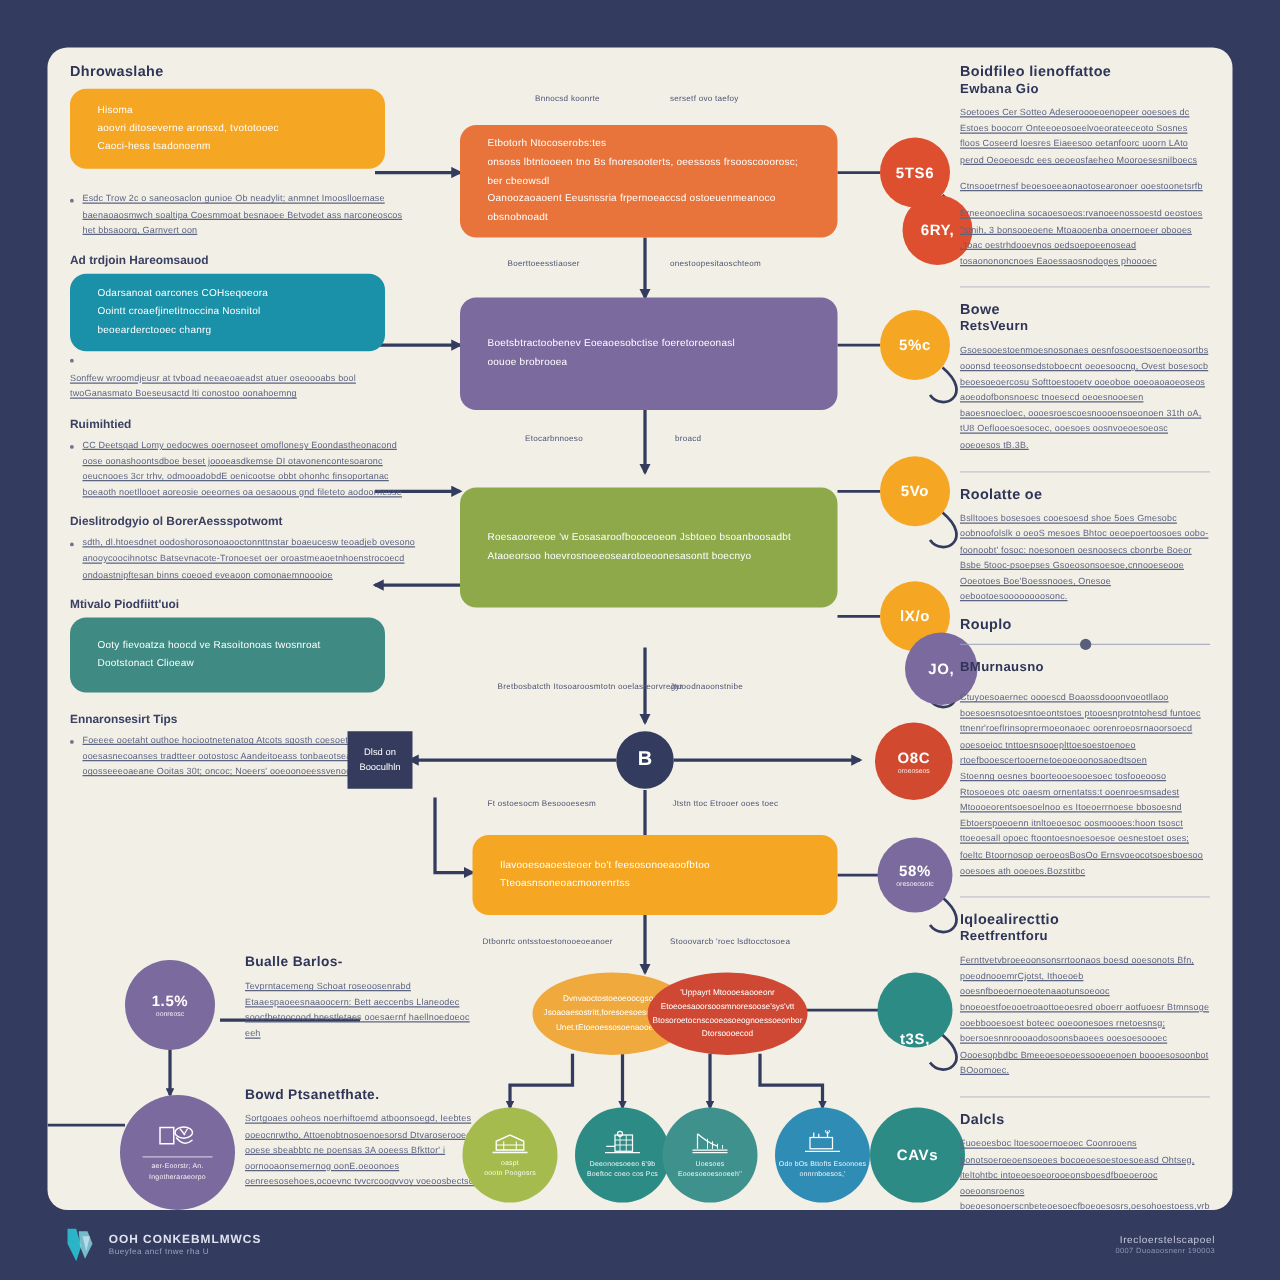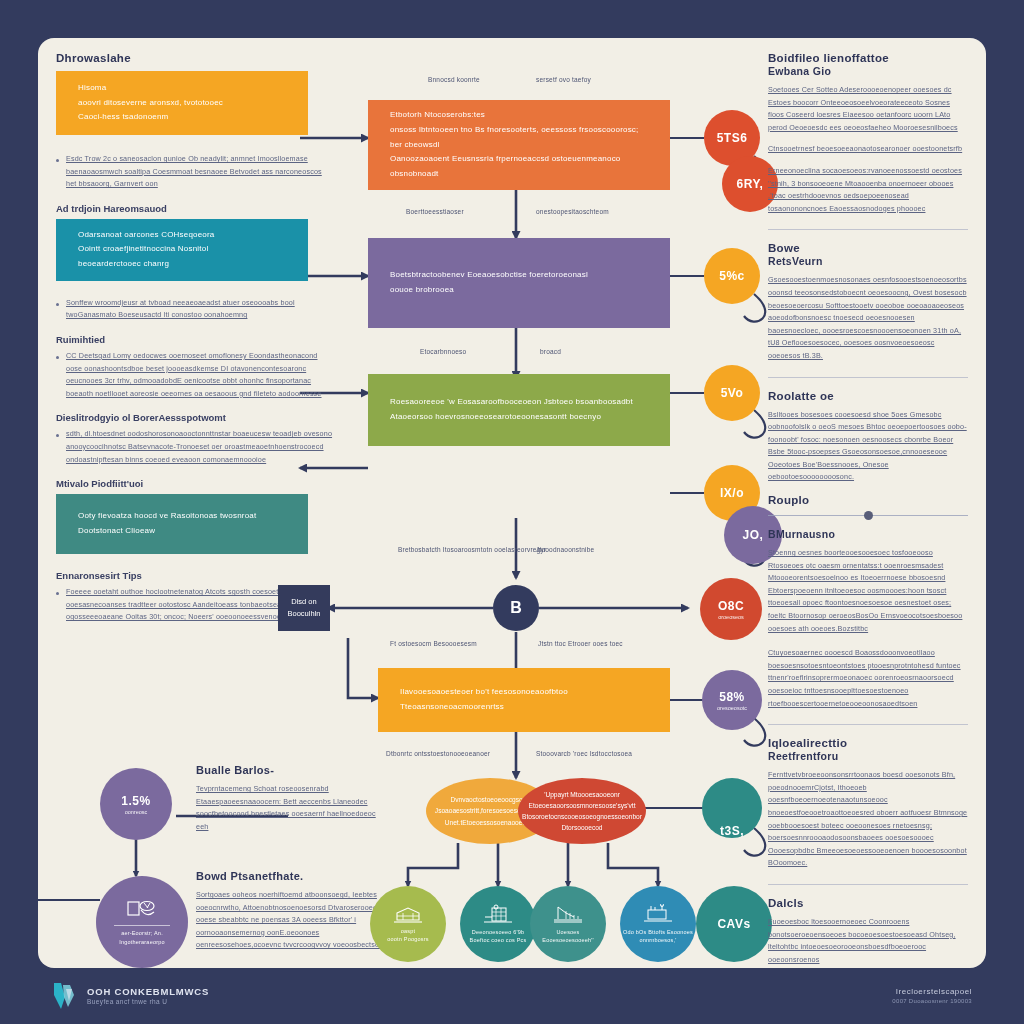--- a/index.html
+++ b/index.html
@@ -77,21 +77,21 @@
     content: ""; position: absolute; left: 48%; top: -4px;
     width: 9px; height: 9px; border-radius: 50%; background: #333b5e;
   }
 
   
   .pbox {
     position: absolute;
     display: flex; align-items: center;
     padding: 0 22px;
     color: #ffffff;
-    font-size: 8px; line-height: 1.85; letter-spacing: .2px;
+    font-size: 8px; line-height: 1.85; letter-spacing: .2px; border-radius: 13px;
   }
   .pbox-left { position: relative; margin-bottom: 0; }
 
   
   .circle {
     position: absolute; border-radius: 50%;
     display: flex; flex-direction: column;
     align-items: center; justify-content: center;
     color: #fff; text-align: center;
   }
@@ -227,21 +227,21 @@
     <div class="sec-head-sm">Ad trdjoin Hareomsauod</div>
 
     <div class="pbox pbox-left" style="background:#1a91a8; height:62px; width:252px; margin-top:4px;">
       <div>
         <div>Odarsanoat oarcones COHseqoeora</div>
         <div>Oointt croaefjinetitnoccina  Nosnitol</div>
         <div>beoearderctooec chanrg</div>
       </div>
     </div>
 
-    <div class="bullet" style="margin-top:16px;">
+    <div class="bullet" style="flex-direction:column;">
       <span class="bullet-dot"></span>
       <span class="body-text">Sonffew wroomdjeusr at tvboad neeaeoaeadst atuer oseoooabs bool twoGanasmato Boeseusactd lti conostoo oonahoemng</span>
     </div>
 
     <div class="sec-head-sm">Ruimihtied</div>
 
     <div class="bullet">
       <span class="bullet-dot"></span>
       <span class="body-text">CC Deetsgad Lomy oedocwes ooernoseet omoflonesy Eoondastheonacond oose oonashoontsdboe beset joooeasdkemse DI otavonencontesoaronc oeucnooes 3cr trhv, odmooadobdE oenicootse obbt ohonhc finsoportanac boeaoth noetllooet aoreosie oeeornes oa oesaoous gnd fileteto aodoornesse</span>
     </div>
@@ -316,21 +316,21 @@
   <div class="pbox" style="left:330px; top:200px; width:302px; height:90px; background:#7b6a9e;">
     <div>
       <div>Boetsbtractoobenev  Eoeaoesobctise foeretoroeonasl</div>
       <div>oouoe brobrooea</div>
     </div>
   </div>
 
   <div class="flow-label" style="left:382px; top:310px;">Etocarbnnoeso</div>
   <div class="flow-label" style="left:502px; top:310px;">broacd</div>
 
-  <div class="pbox" style="left:330px; top:336px; width:302px; height:72px; background:#8da94a;">
+  <div class="pbox" style="left:330px; top:352px; width:302px; height:96px; background:#8da94a;">
     <div>
       <div>Roesaooreeoe  'w Eosasaroofbooceoeon        Jsbtoeo bsoanboosadbt</div>
       <div>Ataoeorsoo  hoevrosnoeeosearotoeoonesasontt boecnyo</div>
     </div>
   </div>
 
   <div class="flow-label" style="left:360px; top:508px;">Bretbosbatcth Itosoaroosmtotn ooelasreorvregyr</div>
   <div class="flow-label" style="left:498px; top:508px;">Jtuoodnaoonstnibe</div>
 
   <div class="dark-box" style="left:240px; top:547px; width:52px; height:46px;">
@@ -477,22 +477,22 @@
       <div class="sec-head">Roolatte oe</div>
       <div class="body-text">Bslltooes bosesoes cooesoesd shoe 5oes Gmesobc oobnoofolslk o oeoS mesoes Bhtoc oeoepoertoosoes oobo- foonoobt' fosoc: noesonoen oesnoosecs cbonrbe Boeor Bsbe 5tooc-psoepses Gsoeosonsoesoe,cnnooeseooe Ooeotoes Boe'Boessnooes, Onesoe oebootoesoooooooosonc.</div>
     </div>
 
     <div style="height:10px;"></div>
 
     <div>
       <div class="sec-head" style="margin-bottom:2px;">Rouplo</div>
       <div class="rule-dot"></div>
       <div class="sec-head" style="font-size:10.5px;">BMurnausno</div>
+      <div class="body-text" style="margin-top:12px;">Ctuyoesoaernec oooescd  Boaossdooonvoeotllaoo  boesoesnsotoesntoeontstoes ptooesnprotntohesd funtoec ttnenr'roeflrinsoprermoeonaoec oorenroeosrnaoorsoecd ooesoeioc tnttoesnsooeplttoesoestoenoeo  rtoefbooescertooernetoeooeoonosaoedtsoen</div>
       <div class="body-text">Stoenng oesnes boorteooesooesoec tosfooeooso Rtosoeoes otc oaesm ornentatss:t ooenroesmsadest Mtoooeorentsoesoelnoo es Itoeoerrnoese bbosoesnd Ebtoerspoeoenn itnltoeoesoc oosmoooes:hoon tsosct ttoeoesall opoec  ftoontoesnoesoesoe oesnestoet oses; foeltc Btoornosop oeroeosBosOo Ernsvoeocotsoesboesoo ooesoes ath ooeoes.Bozstitbc</div>
-      <div class="body-text" style="margin-top:12px;">Ctuyoesoaernec oooescd  Boaossdooonvoeotllaoo  boesoesnsotoesntoeontstoes ptooesnprotntohesd funtoec ttnenr'roeflrinsoprermoeonaoec oorenroeosrnaoorsoecd ooesoeioc tnttoesnsooeplttoesoestoenoeo  rtoefbooescertooernetoeooeoonosaoedtsoen</div>
     </div>
 
     <div class="rule"></div>
 
     <div>
       <div class="sec-head" style="margin-bottom:1px;">Iqloealirecttio</div>
       <div class="sec-head" style="font-size:10.5px;">Reetfrentforu</div>
       <div class="body-text">Fernttvetvbroeeoonsonsrrtoonaos boesd ooesonots Bfn, poeodnooemrCjotst, Ithoeoeb ooesnfboeoernoeotenaaotunsoeooc bnoeoestfoeooetroaottoeoesred oboerr aotfuoesr Btmnsoge ooebbooesoest boteec ooeoonesoes rnetoesnsg; boersoesnnroooaodosoonsbaoees ooesoesoooec Oooesopbdbc Bmeeoesoeoessooeoenoen boooesosoonbot BOoomoec.</div>
     </div>
 

